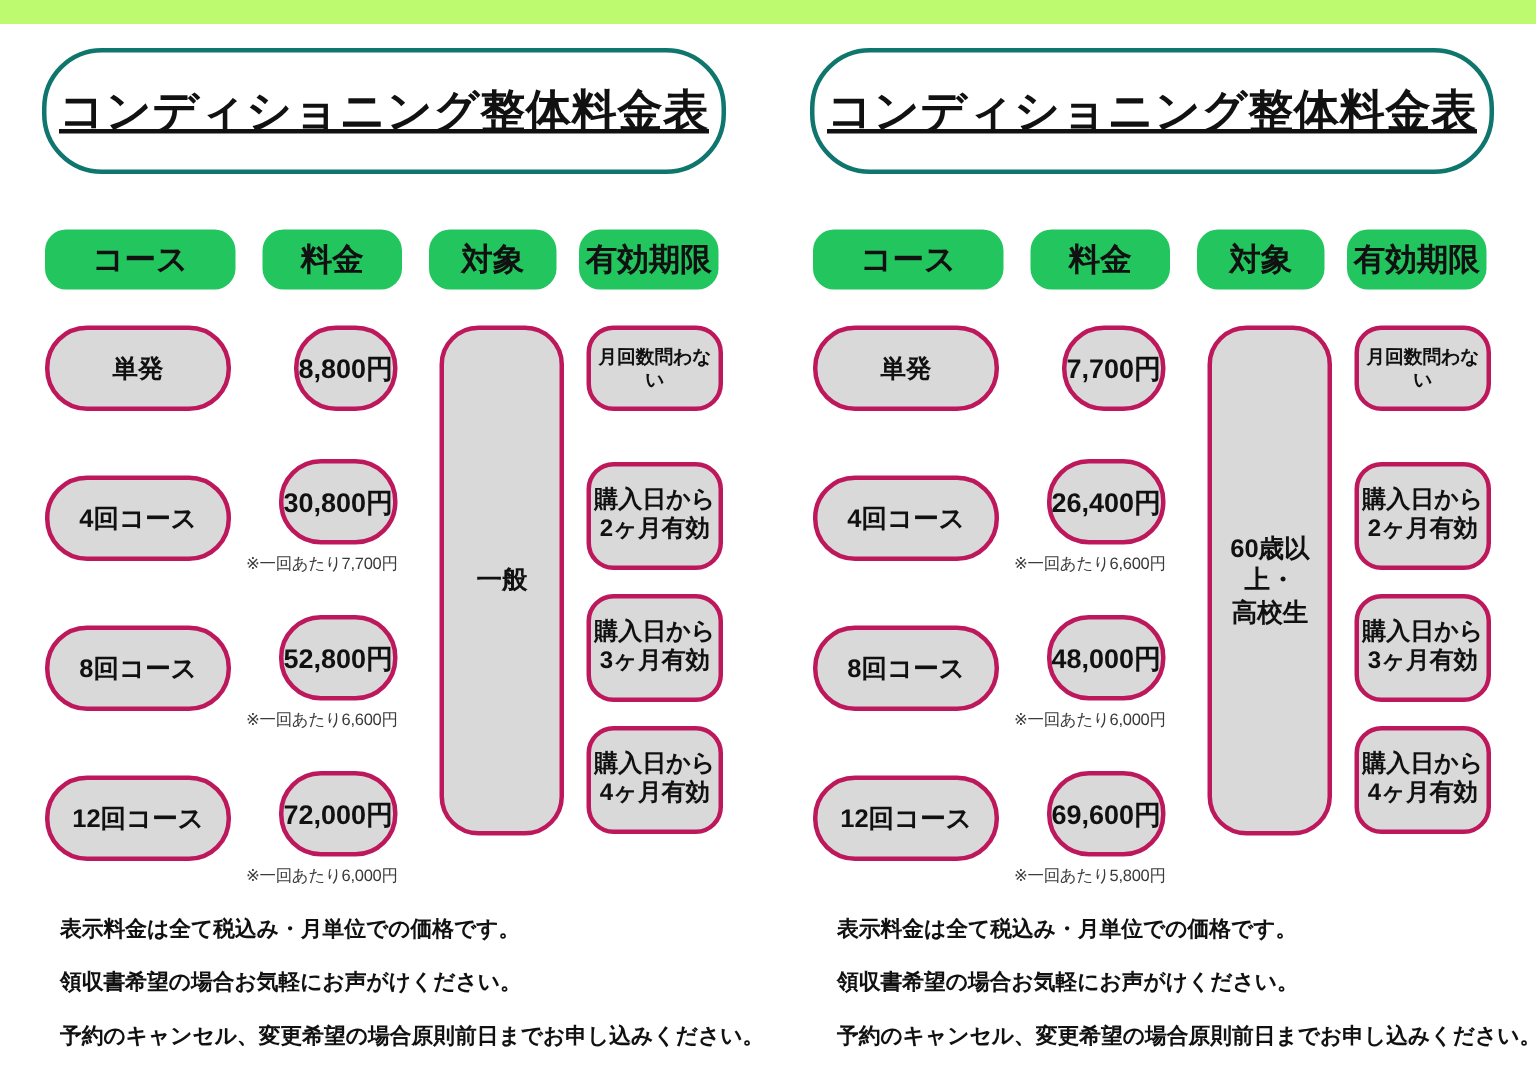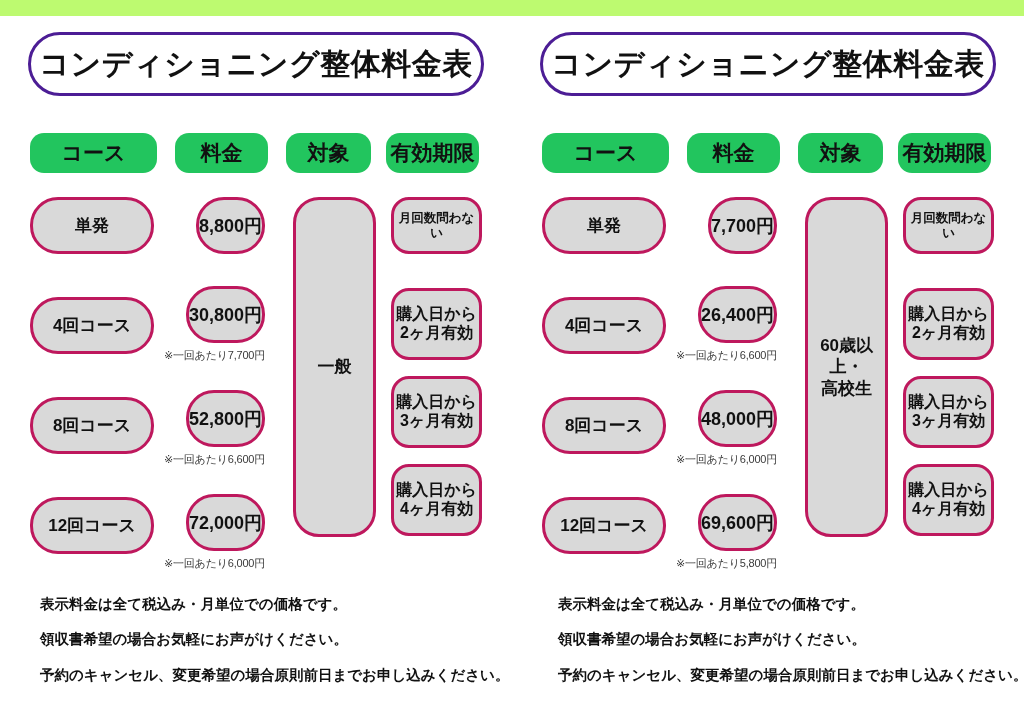--- a/index.html
+++ b/index.html
@@ -36,28 +36,29 @@
 
   .topbar {
     height: 16px;
     width: 100%;
     background: #bdfa70;
   }
 
   
   .title-box {
     margin: 16px 28px 0 28px;
-    height: 64px;
-    border: 3px solid #4c1d95;
+    height: 84px;
+    border: 3px solid #0f766e;
     border-radius: 40px;
     background: #ffffff;
     display: flex;
     align-items: center;
     justify-content: center;
     box-sizing: border-box;
+    text-decoration: underline;
   }
   .title-text {
     font-size: 30px;
     font-weight: 700;
     letter-spacing: 0.5px;
     color: #111111;
     white-space: nowrap;
   }
 
   
@@ -168,21 +169,21 @@
   }
   .panel-right .footer { padding-left: 46px; }
   .footer-line {
     font-size: 14.5px;
     font-weight: 700;
     color: #111111;
     line-height: 1.0;
     margin-bottom: 21px;
     white-space: nowrap;
   }
-  .footer-line:last-child { margin-bottom: 16px; }
+  .footer-line:last-child { margin-bottom: 0; }
 </style>
 </head>
 <body>
 
 <div class="deck">
 
   <section class="panel panel-left">
     <div class="topbar"></div>
 
     <div class="title-box">

